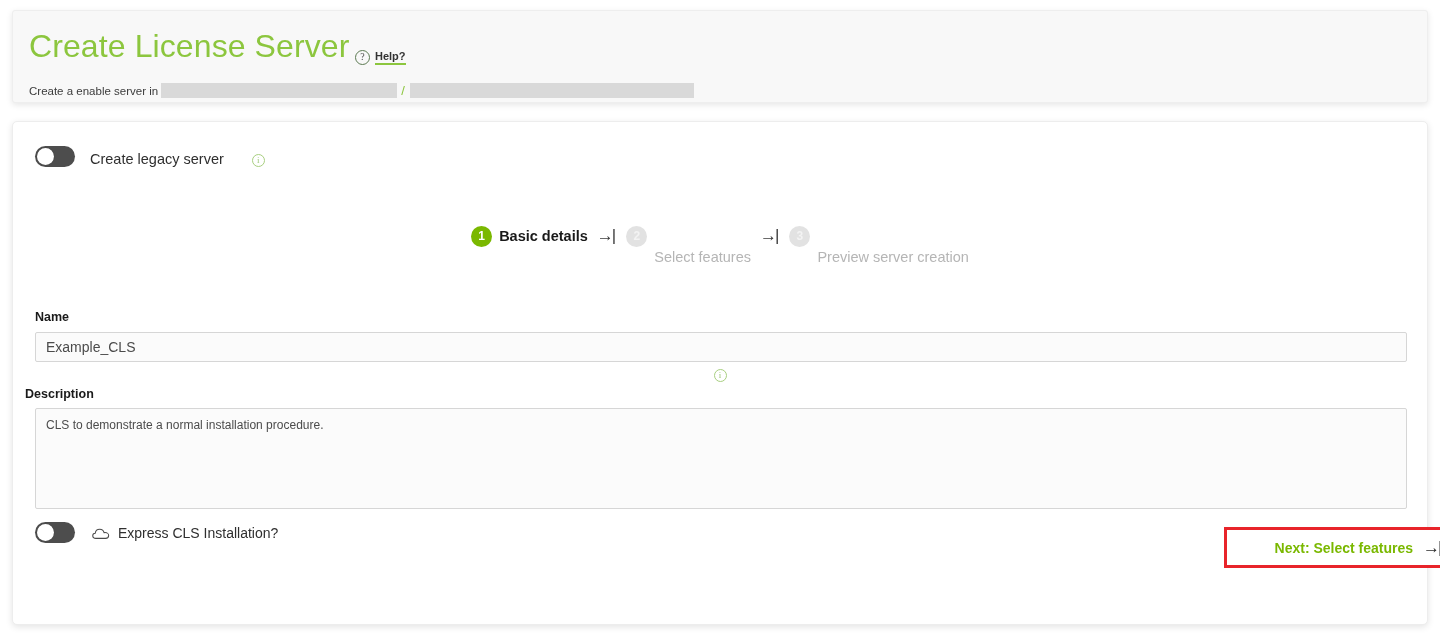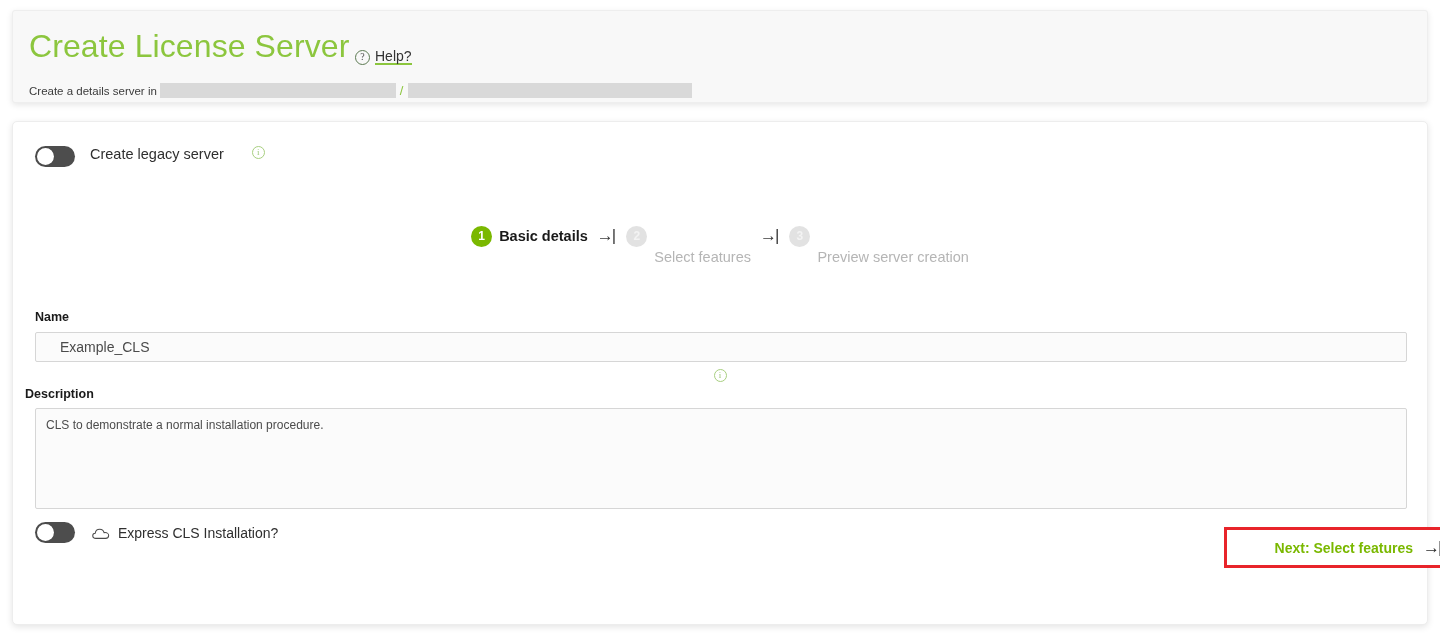--- a/index.html
+++ b/index.html
@@ -40,21 +40,21 @@
   }
   .q-icon {
     width: 15px; height: 15px;
     border: 1.3px solid #5c7a52;
     border-radius: 50%;
     display: flex; align-items: center; justify-content: center;
     font-size: 10px; line-height: 1; color: #4a4a4a;
     font-family: "Liberation Serif", serif;
   }
   .help-link {
-    font-size: 14px; font-weight: normal; color: #333333;
+    font-size: 11px; font-weight: bold; color: #333333;
     border-bottom: 2px solid #8CC63E;
     padding-bottom: 0px;
     line-height: 14px;
   }
   .subtitle-row {
     position: absolute;
     left: 16px; top: 72px;
     display: flex; align-items: center; gap: 0px;
     font-size: 11.5px; color: #3b3b3b;
   }
@@ -93,21 +93,21 @@
     width: 17px; height: 17px;
     border-radius: 50%;
     background: #ffffff;
     top: 2px; left: 2px;
     box-shadow: 0 0 1px rgba(0,0,0,0.4);
   }
 
   .legacy-row {
     position: absolute;
     left: 22px; top: 24px;
-    display: flex; align-items: flex-start;
+    display: flex; align-items: flex-end;
   }
   .legacy-label {
     font-size: 14.5px; color: #2f2f2f;
     margin-left: 15px; white-space: nowrap;
   }
   .info-icon {
     width: 13px; height: 13px;
     border: 1.2px solid #a8cf7f;
     border-radius: 50%;
     display: inline-flex; align-items: center; justify-content: center;
@@ -165,21 +165,21 @@
   .text-input {
     position: absolute;
     left: 22px; top: 210px;
     width: 1372px; height: 30px;
     background: #fbfbfb;
     border: 1px solid #d6d6d6;
     border-radius: 2px;
     font-family: "Liberation Sans", sans-serif;
     font-size: 14px;
     color: #4b4b4b;
-    padding: 0 24px;
+    padding: 0 10px;
     outline: none;
   }
   .desc-label { position: absolute; left: 12px; top: 265px; }
   .text-area {
     position: absolute;
     left: 22px; top: 286px;
     width: 1372px; height: 101px;
     background: #fbfbfb;
     border: 1px solid #d6d6d6;
     border-radius: 2px;
@@ -236,21 +236,21 @@
   <div class="header-card">
 
     <div class="page-title">Create License Server</div>
 
     <div class="help-wrap">
       <span class="q-icon">?</span>
       <span class="help-link">Help?</span>
     </div>
 
     <div class="subtitle-row">
-      <span>Create a details server in</span>
+      <span>Create a enable server in</span>
       <span class="redaction one"></span>
       <span class="slash">/</span>
       <span class="redaction two"></span>
     </div>
 
   </div>
 
   <div class="main-card">
 
     <div class="legacy-row">

